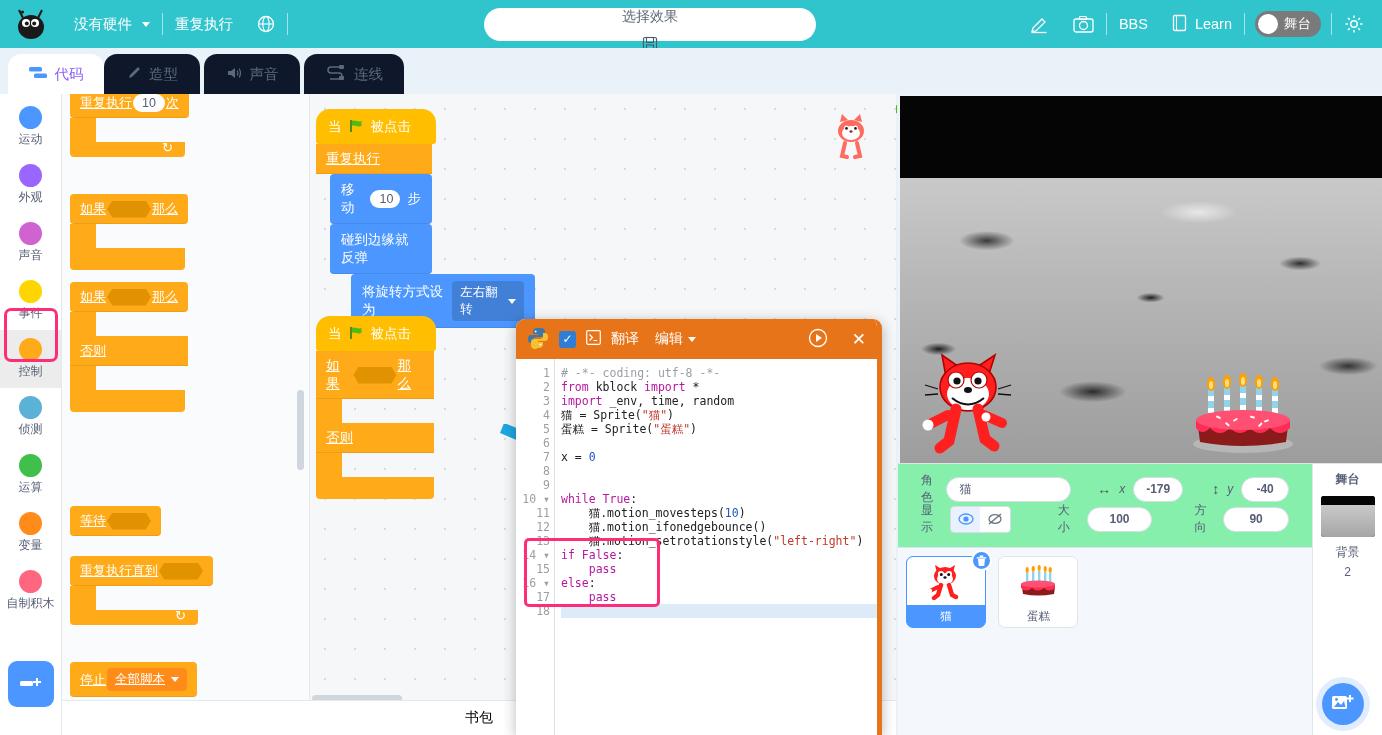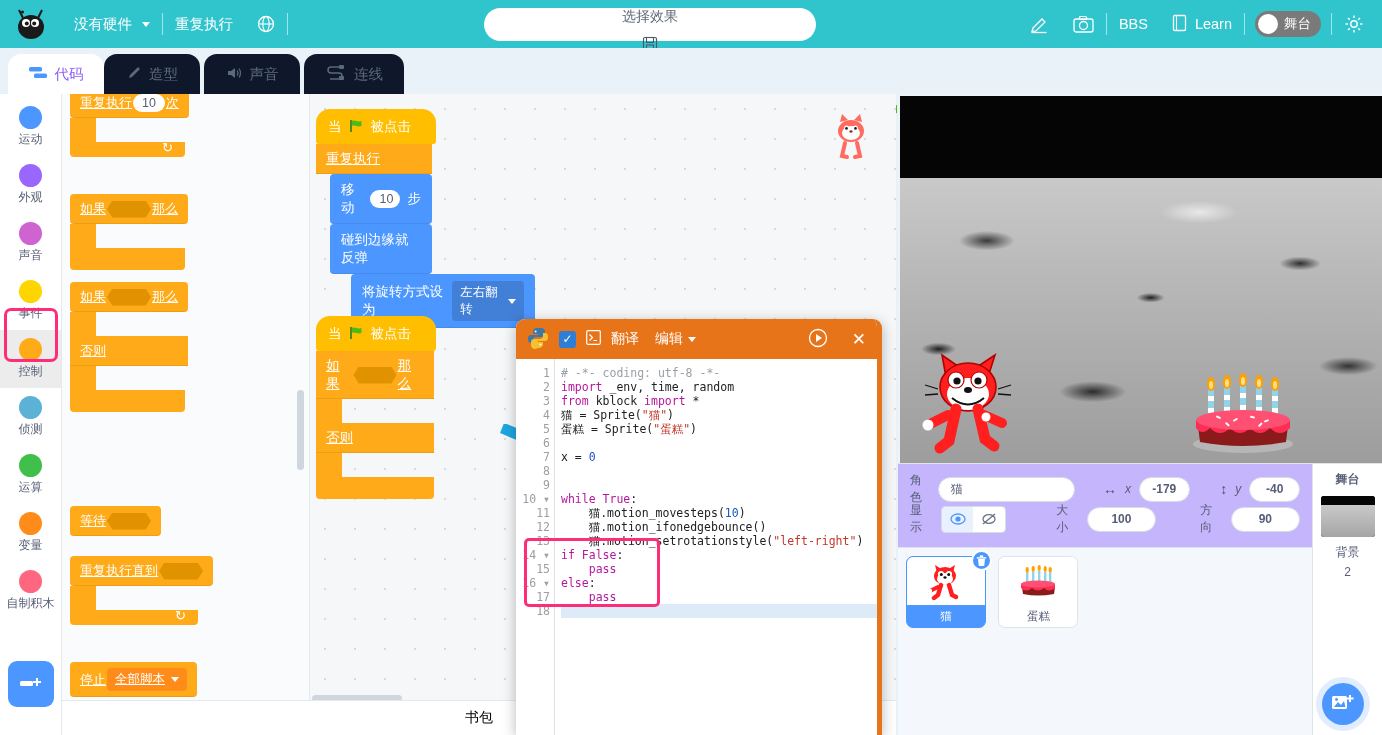--- a/index.html
+++ b/index.html
@@ -192,21 +192,21 @@
       radial-gradient(ellipse 25px 9px at 8%  60%, #1e1e1e 0%, transparent 70%),
       radial-gradient(ellipse 42px 13px at 93% 66%, #333 0%, transparent 70%),
       radial-gradient(ellipse 20px 7px at 52% 42%, #202020 0%, transparent 70%),
       linear-gradient(180deg, #c9c9c9 0%, #b8b8b8 35%, #a9a9a9 70%, #9d9d9d 100%);
   }
   #cat-sprite { position: absolute; left: 22px; top: 253px; }
   #cake-sprite { position: absolute; left: 288px; top: 258px; }
 
   #spriteinfo {
     position: absolute; left: 0; top: 369px; width: 414px; height: 84px;
-    background: #c4b5fd; border-top: 1px solid #dde4ec; padding: 10px 12px;
+    background: #86efac; border-top: 1px solid #dde4ec; padding: 10px 23px;
     font-size: 12px; color: #575e75;
   }
   .row1, .row2 { display: flex; align-items: center; height: 30px; gap: 8px; }
   .pill { border: 1px solid #d5dde5; border-radius: 15px; height: 25px; display: flex;
           align-items: center; padding: 0 12px; font-size: 12px; color: #575e75; background: #fff; }
   .pill.num { justify-content: center; width: 56px; font-weight: bold; }
   .pill.name { width: 162px; }
   .visgroup { display: flex; border: 1px solid #d5dde5; border-radius: 4px; overflow: hidden; }
   .visbtn { width: 34px; height: 25px; display: flex; align-items: center; justify-content: center; background: #fff; }
   .visbtn.on { background: #e8f1fd; }
@@ -687,22 +687,22 @@
         <div class="ln">12</div>
         <div class="ln">13</div>
         <div class="ln">14 ▾</div>
         <div class="ln">15</div>
         <div class="ln">16 ▾</div>
         <div class="ln">17</div>
         <div class="ln">18</div>
       </div>
     <div id="code">
         <div class="cl"><span class="cm"># -*- coding: utf-8 -*-</span></div>
+        <div class="cl"><span class="k">from</span> kblock <span class="k">import</span> *</div>
         <div class="cl"><span class="k">import</span> _env, time, random</div>
-        <div class="cl"><span class="k">from</span> kblock <span class="k">import</span> *</div>
         <div class="cl">猫 = Sprite(<span class="s">"猫"</span>)</div>
         <div class="cl">蛋糕 = Sprite(<span class="s">"蛋糕"</span>)</div>
         <div class="cl">&nbsp;</div>
         <div class="cl">x = <span class="n">0</span></div>
         <div class="cl">&nbsp;</div>
         <div class="cl">&nbsp;</div>
         <div class="cl"><span class="k">while</span> <span class="k">True</span>:</div>
         <div class="cl">    猫.motion_movesteps(<span class="n">10</span>)</div>
         <div class="cl">    猫.motion_ifonedgebounce()</div>
         <div class="cl">    猫.motion_setrotationstyle(<span class="s">"left-right"</span>)</div>

